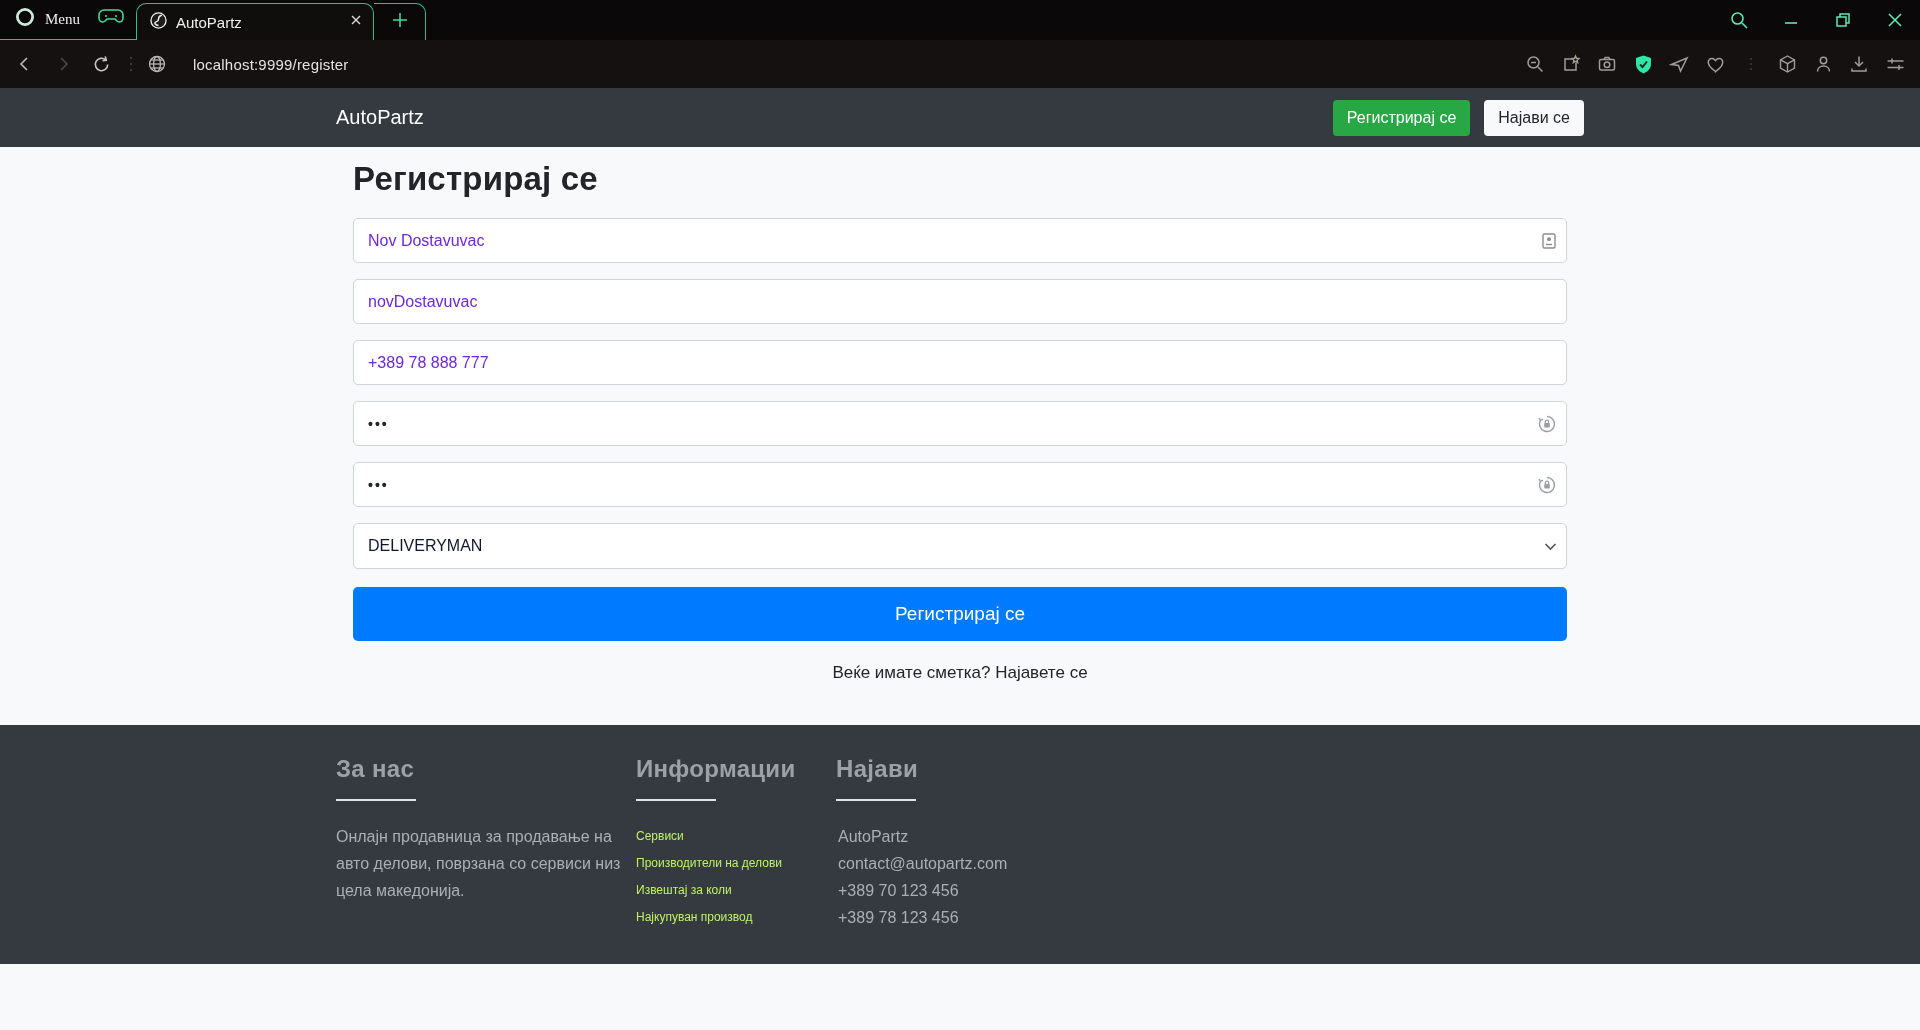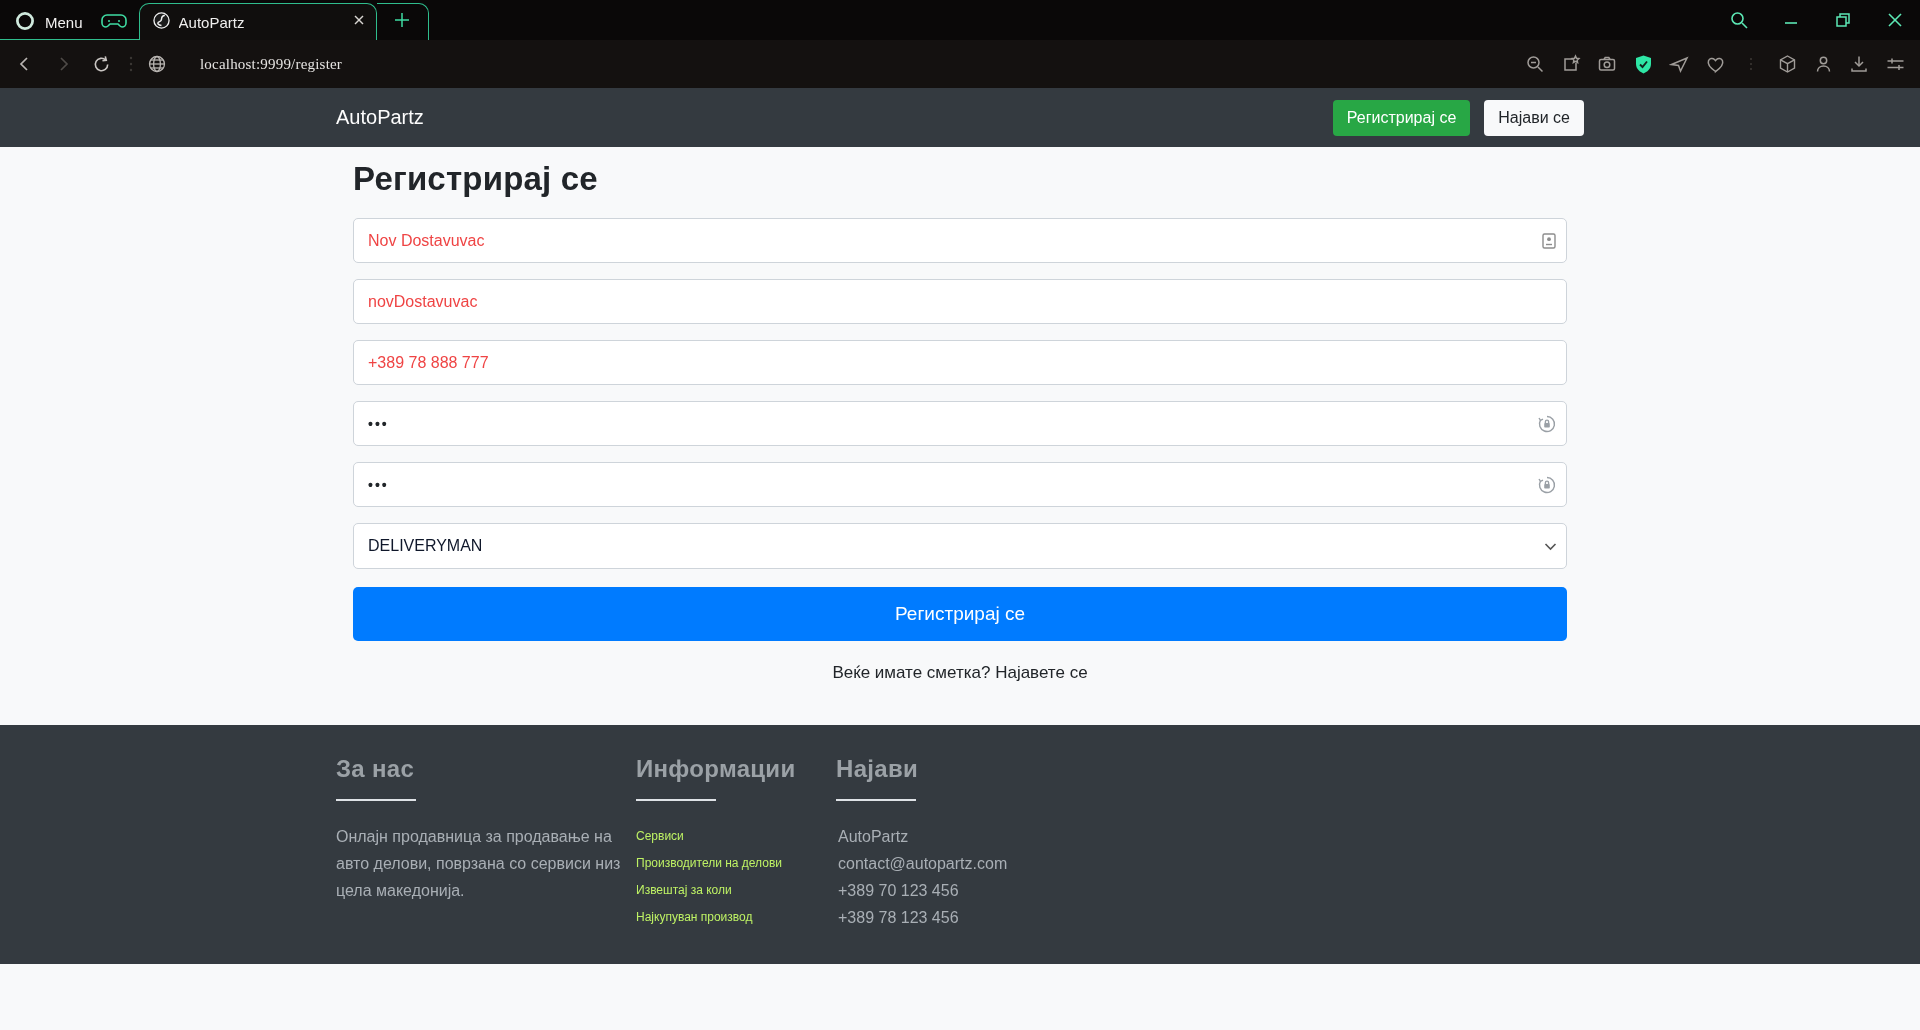--- a/index.html
+++ b/index.html
@@ -1,56 +1,56 @@
 <!DOCTYPE html>
 <html><head>
 <meta charset="utf-8">
 <style>
   * { margin:0; padding:0; box-sizing:border-box; }
   html,body { width:1920px; height:1030px; overflow:hidden; }
   body { font-family:"Liberation Sans","DejaVu Sans",sans-serif; background:#f8f9fa; }
 
   
   .tab-strip { height:40px; background:#0a0808; display:flex; align-items:flex-end; position:relative; }
-  .menu-zone { display:flex; align-items:center; height:34px; padding:0 12px 0 14px; border-bottom:1px solid #2fbd8d; gap:12px; }
+  .menu-zone { display:flex; align-items:flex-start; height:34px; padding:0 12px 0 14px; border-bottom:1px solid #2fbd8d; gap:12px;font-family:Liberation Serif, serif; }
   .menu-btn { display:flex; align-items:center; gap:9px; cursor:pointer; }
   .menu-label { color:#f2f1f0; font-size:15px; }
   .gx-corner { margin-left:6px; display:flex; align-items:center; }
   .tab { height:37px; width:238px; background:#100e0d; border:1px solid #2fbd8d; border-bottom:none;
          border-radius:10px 10px 0 0; display:flex; align-items:center; padding:0 10px 0 13px; gap:9px; }
   .tab-title { color:#f0efee; font-size:15px; flex:1; white-space:nowrap; overflow:hidden; }
   .newtab-box { height:37px; width:52px; border:1px solid #2fbd8d; border-bottom:none; border-left:none;
                 border-radius:0 10px 0 0; display:flex; align-items:center; justify-content:center; }
   .win-controls { position:absolute; right:14px; top:9px; display:flex; align-items:center; gap:30px; }
   .win-controls .wicon { width:22px; height:22px; display:flex; align-items:center; justify-content:center; cursor:pointer; }
 
   .toolbar { height:48px; background:#141110; display:flex; align-items:center; padding:0 14px 0 12px; }
   .nav-ic { width:26px; height:26px; display:flex; align-items:center; justify-content:center; margin-right:12px; cursor:pointer; }
   .nav-ic.sep { cursor:default; margin-right:8px; width:10px; }
-  .url-text { color:#e6e4e2; font-size:15px; margin-left:18px; letter-spacing:.2px;font-family:Liberation Serif, serif; }
+  .url-text { color:#e6e4e2; font-size:15px; margin-left:11px; letter-spacing:.2px; }
   .toolbar-right { margin-left:auto; display:flex; align-items:center; gap:14px; }
   .toolbar-right .ric { width:22px; height:22px; display:flex; align-items:center; justify-content:center; cursor:pointer; }
 
   
   .site-nav { height:59px; background:#343a40; display:flex; align-items:center; }
   .nav-inner { width:1248px; margin:0 auto; display:flex; align-items:center; }
   .brand { color:#fdfdfd; font-size:20px; cursor:pointer; }
   .nav-actions { margin-left:auto; display:flex; gap:14px; }
   .btn { border:none; border-radius:4px; font-size:16px; padding:9px 14px; cursor:pointer;
          font-family:"Liberation Sans",sans-serif; }
   .btn-green { background:#28a745; color:#ffffff; }
   .btn-light { background:#f8f9fa; color:#212529; }
 
   
   .main { width:1214px; margin:0 auto; padding-top:13px; }
   .page-title { font-size:33px; font-weight:600; color:#212529; margin-bottom:20px; letter-spacing:.2px; }
   .field { position:relative; margin-bottom:16px; }
   .field input {
     width:100%; height:45px; background:#ffffff; border:1px solid #ced4da; border-radius:5px;
-    padding:0 40px 0 14px; font-size:16px; color:#ef4444; font-family:"Liberation Sans",sans-serif; outline:none;
+    padding:0 40px 0 14px; font-size:16px; color:#6d28d9; font-family:"Liberation Sans",sans-serif; outline:none;
   }
   .field input.pw { font-size:14px; font-weight:700; letter-spacing:2px; color:#212529; }
   .field-icon { position:absolute; right:10px; top:50%; transform:translateY(-50%); display:flex; align-items:center; }
   .select-box { width:100%; height:46px; background:#ffffff; border:1px solid #ced4da; border-radius:5px;
     display:flex; align-items:center; padding:0 14px; font-size:16px; color:#0f172a; cursor:pointer; position:relative; }
   .select-box .chev { position:absolute; right:9px; top:50%; transform:translateY(-50%); }
   .btn-submit { width:100%; height:54px; background:#007bff; color:#fff; border:none; border-radius:5px;
     font-size:19px; margin-top:2px; cursor:pointer; font-family:"Liberation Sans",sans-serif; }
   .login-prompt { text-align:center; margin-top:22px; font-size:17px; color:#212529; }
 

